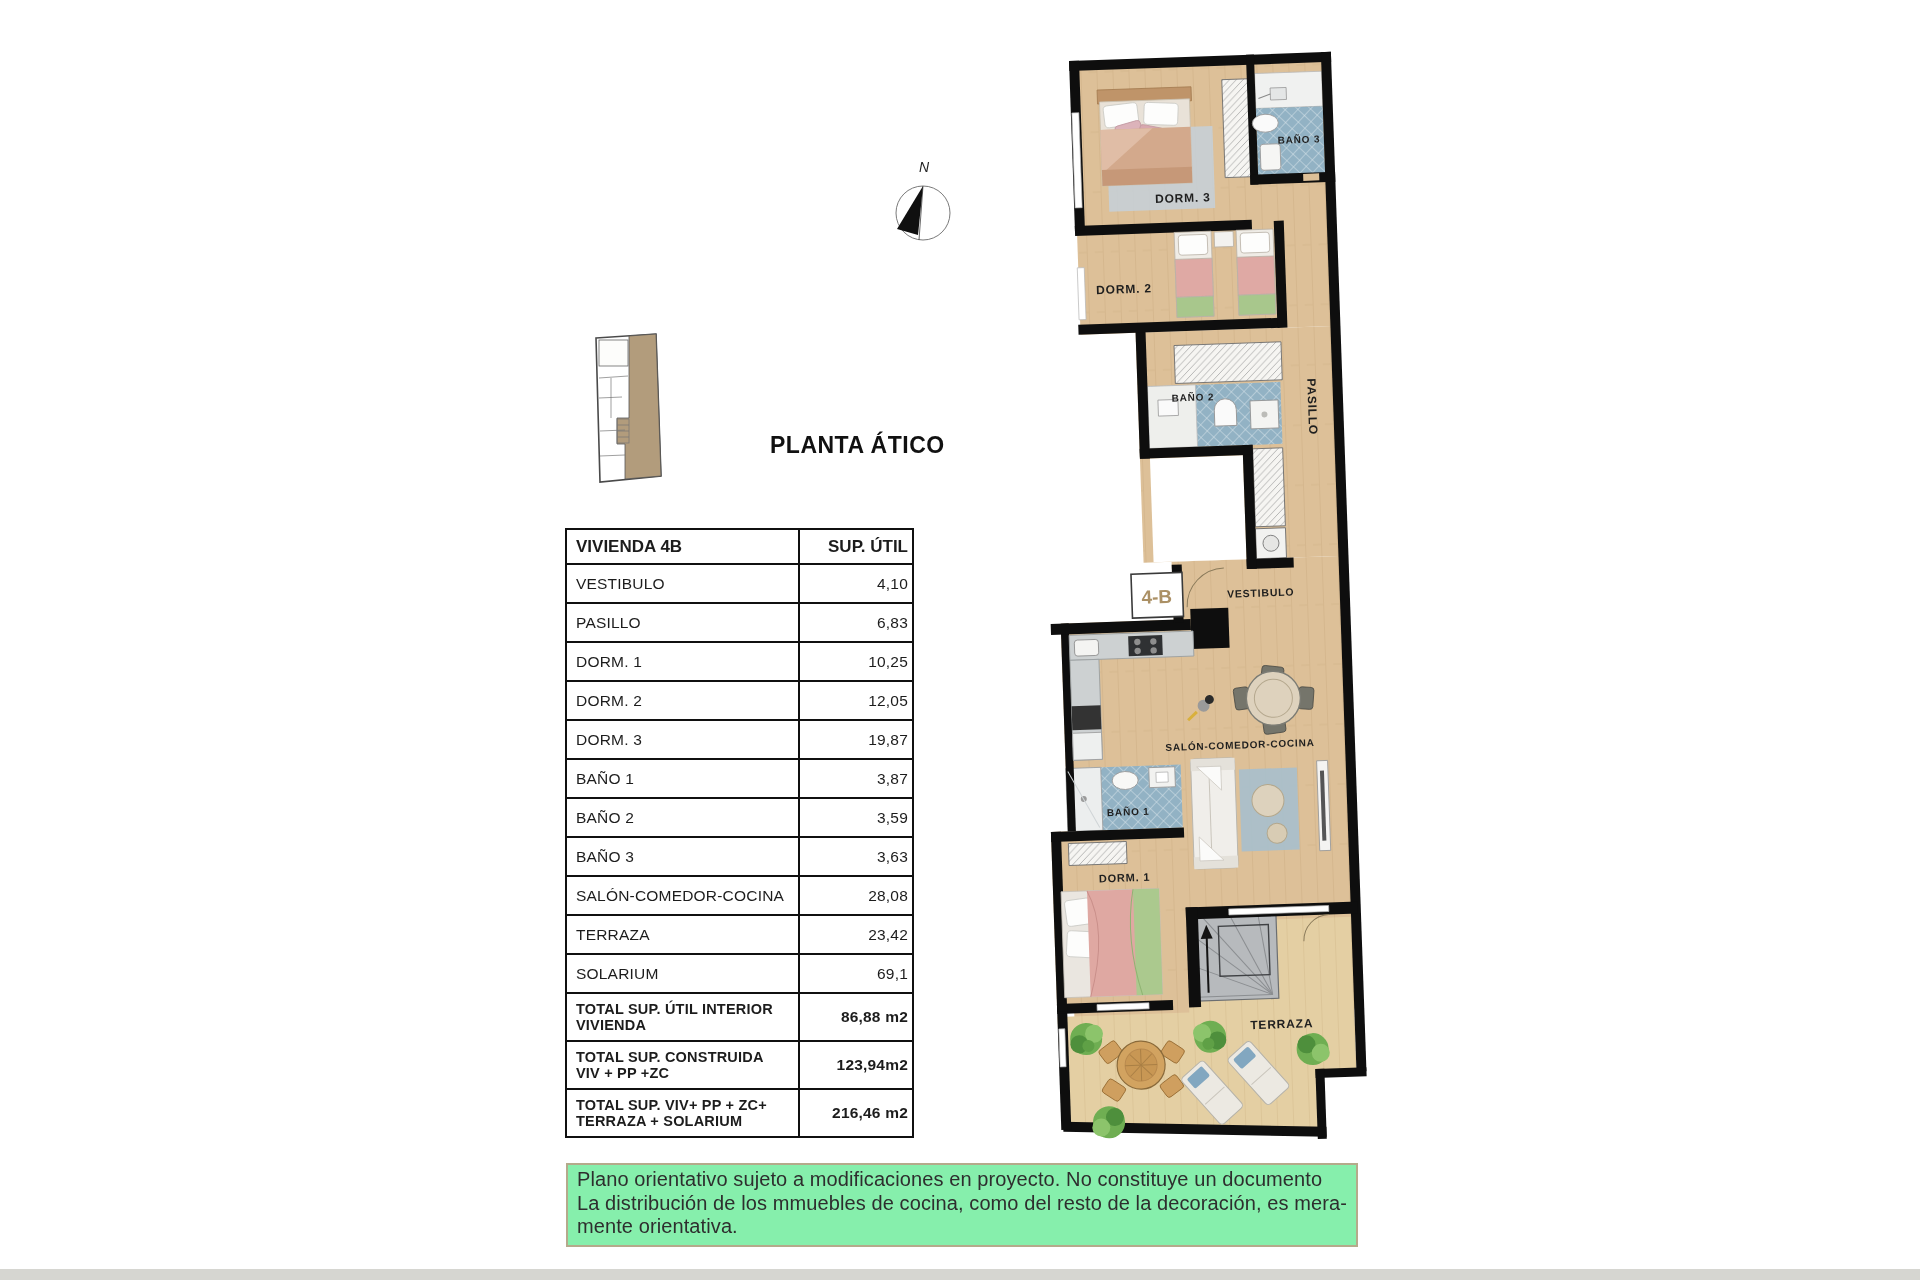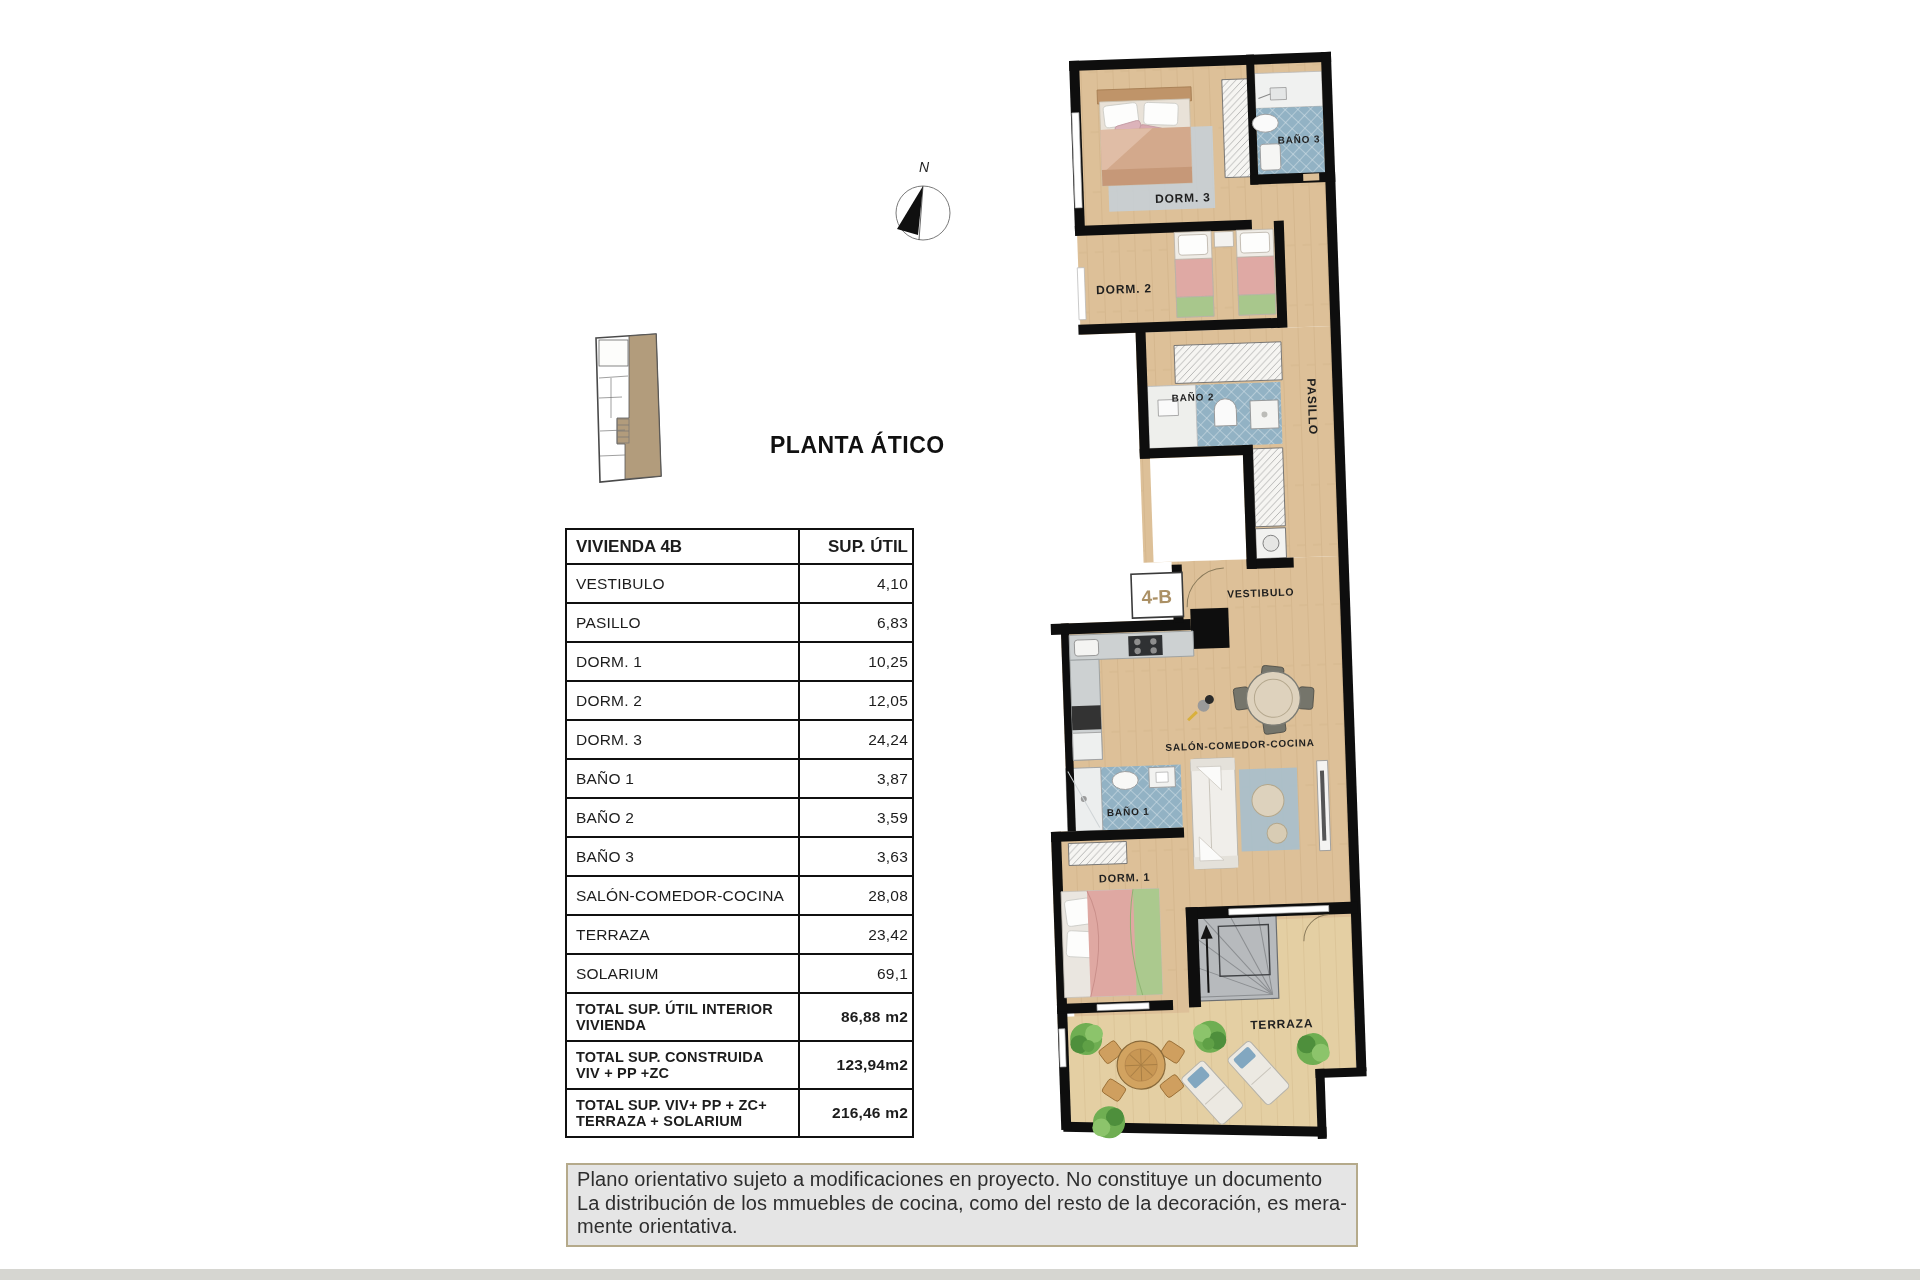--- a/index.html
+++ b/index.html
@@ -15,21 +15,21 @@
               color:#1c1c1c;}
   table.areas th,table.areas td{border:2px solid #101010;padding:0 0 0 9px;text-align:left;
               vertical-align:middle;}
   table.areas th{font-size:17px;font-weight:bold;height:33px;}
   table.areas th.val,table.areas td.val{width:104px;text-align:right;padding:0 4px;}
   table.areas td{font-size:15.5px;height:37px;letter-spacing:.2px;}
   table.areas tr.total td{font-weight:bold;font-size:14.5px;line-height:16px;height:46px;}
   table.areas tr.total td.val{font-size:15.5px;}
 
   .disclaimer{position:absolute;left:566px;top:1163px;width:770px;border:2px solid #b5aa8b;
-              background:#e5e5e5;padding:3px 9px 6px 9px;font-size:20px;line-height:23.5px;
+              background:#86efac;padding:3px 9px 6px 9px;font-size:20px;line-height:23.5px;
               color:#2e2e2e;letter-spacing:.1px;}
   .bottom-strip{position:absolute;left:0;top:1269px;width:1920px;height:11px;background:#d6d6d1;}
 
   .plan{position:absolute;left:1035px;top:48px;width:360px;height:1108px;
         transform:rotate(-2deg);transform-origin:52% 50%;}
   svg text.rlabel{fill:#1f1f1f;font-family:"Liberation Sans",sans-serif;font-weight:600;
         letter-spacing:.8px;}
 </style>
 </head>
 <body>
@@ -80,21 +80,21 @@
         <tr>
           <td>DORM. 1</td>
           <td class="val">10,25</td>
         </tr>
         <tr>
           <td>DORM. 2</td>
           <td class="val">12,05</td>
         </tr>
         <tr>
           <td>DORM. 3</td>
-          <td class="val">24,24</td>
+          <td class="val">19,87</td>
         </tr>
         <tr>
           <td>BAÑO 1</td>
           <td class="val">3,87</td>
         </tr>
         <tr>
           <td>BAÑO 2</td>
           <td class="val">3,59</td>
         </tr>
         <tr>

